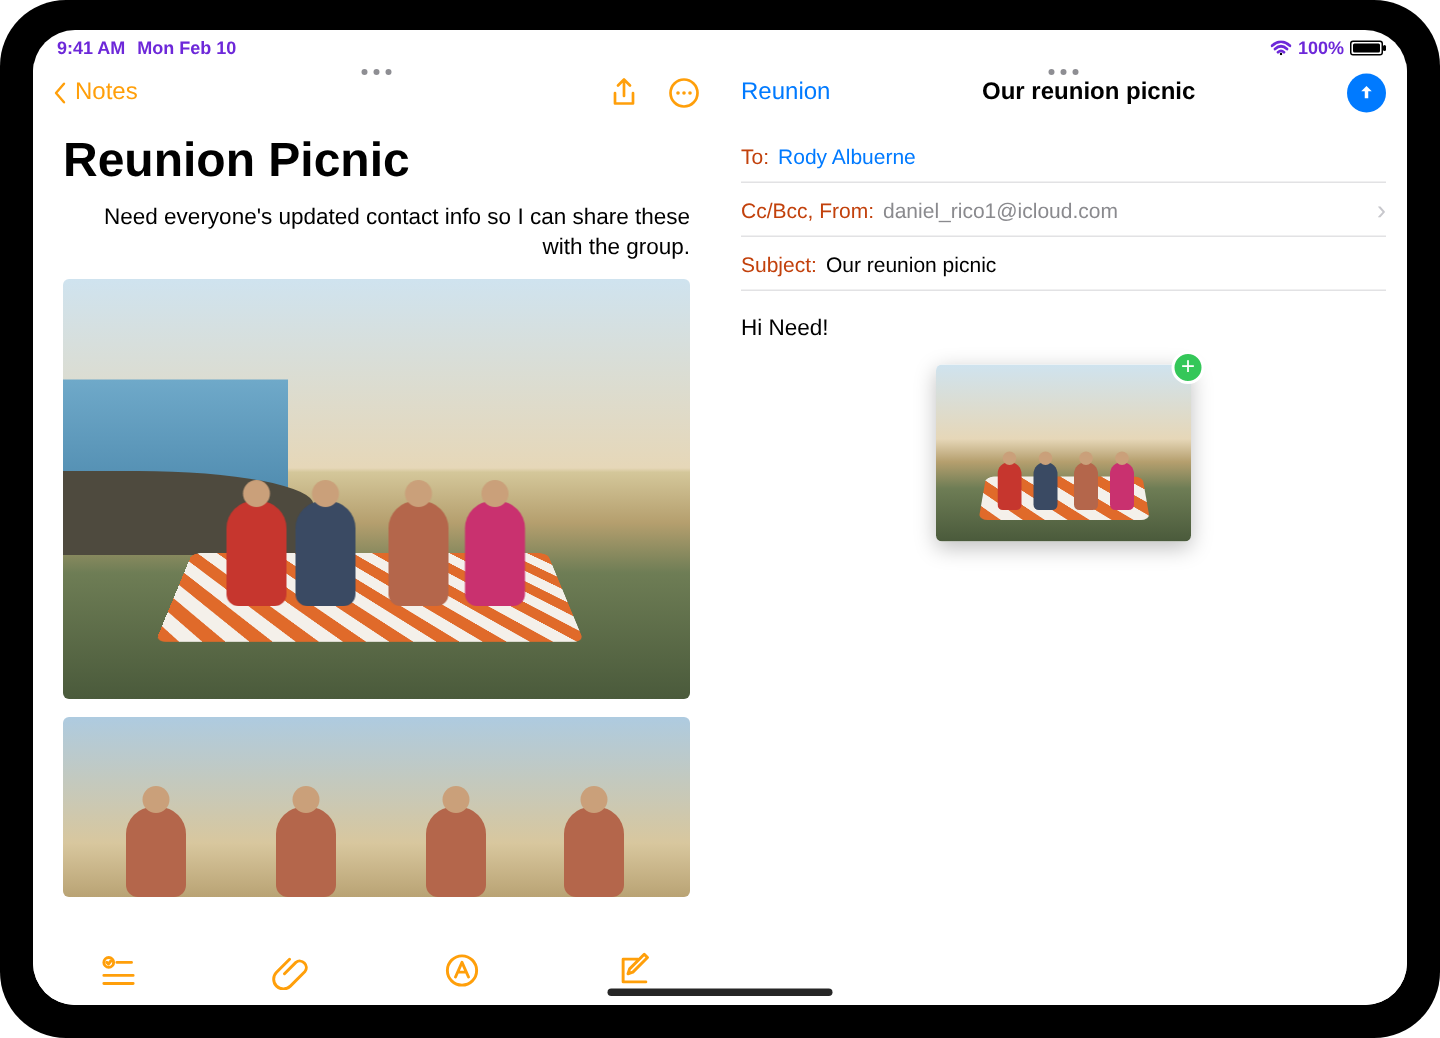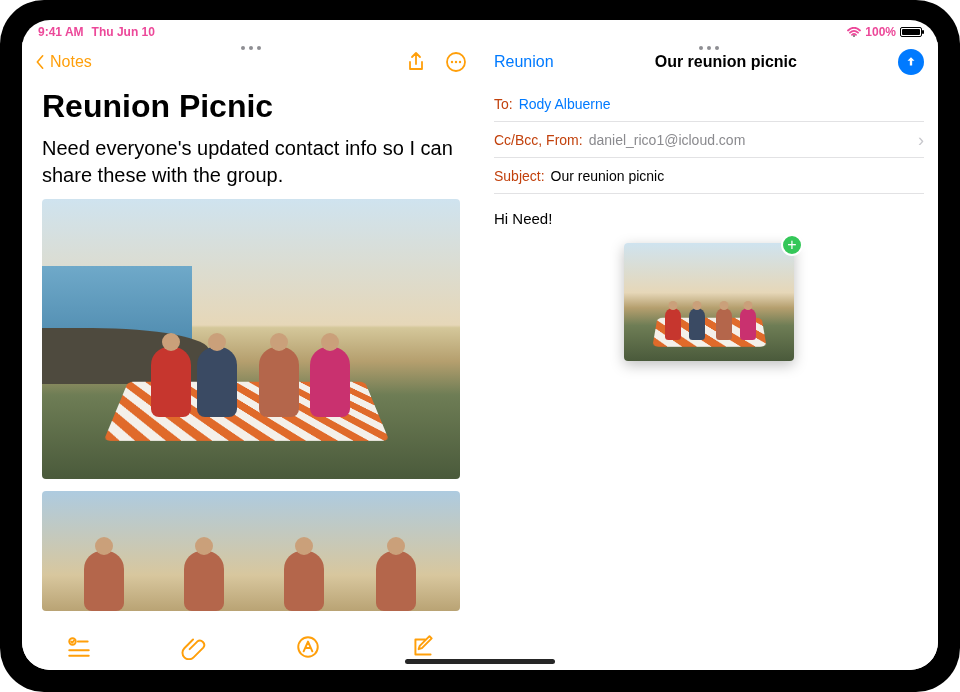--- a/index.html
+++ b/index.html
@@ -5,21 +5,21 @@
   * { box-sizing: border-box; margin: 0; padding: 0; }
   html, body { width: 960px; height: 692px; font-family: -apple-system, "Helvetica Neue", Arial, sans-serif; background:#fff; }
   .device {
     width: 960px; height: 692px; background:#000; border-radius: 44px; padding: 20px 22px 22px 22px; position: relative;
   }
   .screen {
     width: 100%; height: 100%; background:#fff; border-radius: 28px; overflow:hidden; position:relative; display:flex; flex-direction:column;
   }
   
   .statusbar {
-    height: 22px; display:flex; align-items:center; font-size:12px; font-weight:600; color:#ec4899; padding: 2px 16px 0 16px; justify-content: center;
+    height: 22px; display:flex; align-items:center; font-size:12px; font-weight:600; color:#6d28d9; padding: 2px 16px 0 16px; justify-content: center;
   }
   .statusbar .sb-left { display:flex; gap:8px; }
   .statusbar .sb-center { flex:1; }
   .statusbar .sb-right { display:flex; align-items:center; gap:4px; }
   .battery {
     width:22px; height:10px; border:1px solid #000; border-radius:2px; position:relative;
   }
   .battery::after { content:""; position:absolute; right:-3px; top:2px; width:2px; height:4px; background:#000; border-radius:1px;}
   .battery .fill { position:absolute; left:1px; top:1px; bottom:1px; right:1px; background:#000; border-radius:1px;}
   .wifi { width:14px; height:10px; position:relative; }
@@ -44,21 +44,21 @@
   
   .notes-nav {
     height:40px; display:flex; align-items:center; justify-content:space-between; padding: 0 12px;
   }
   .notes-back { display:flex; align-items:center; gap:4px; color:#ff9f0a; font-size:16px;text-align:center; }
   .notes-back svg { width:12px; height:16px; }
   .notes-actions { display:flex; gap:16px; align-items:center; }
   .notes-actions .iconbtn { width:24px; height:24px; display:flex; align-items:center; justify-content:center; color:#ff9f0a;}
   .notes-body { flex:1; overflow:hidden; padding: 0 20px; }
   .notes-title { font-size:32px; font-weight:700; margin:6px 0 10px 0; color:#000;}
-  .notes-para { font-size:20px; line-height:1.35; color:#000; margin-bottom:10px;}
+  .notes-para { font-size:15px; line-height:1.35; color:#000; margin-bottom:10px;text-align:right;}
 
   .photo { width:100%; border-radius:4px; overflow:hidden; margin-bottom:12px; position:relative;}
   .photo-main { height:280px; }
   .photo-second { height:120px; }
 
   
   .picnic-sky { position:absolute; inset:0; background: linear-gradient(#cfe3ef 0%, #e6d7b8 45%, #d4c79a 46%, #b59f6e 58%, #6e7d55 70%, #4a5a3b 100%); }
   .picnic-sea { position:absolute; left:0; top:24%; width:36%; height:30%; background: linear-gradient(#6fa9c9, #4d89ad); }
   .picnic-rock { position:absolute; left:0; top:46%; width:40%; height:20%; background:#4e4a3e; border-top-right-radius:70% 40%; }
   .blanket {
@@ -132,21 +132,21 @@
 </style>
 </head>
 <body>
 
 <div class="device">
   <div class="screen">
 
     <div class="statusbar">
       <div class="sb-left">
         <span>9:41 AM</span>
-        <span>Thu Jun 10</span>
+        <span>Mon Feb 10</span>
       </div>
       <div class="sb-center"></div>
       <div class="sb-right">
         <span class="wifi">
           <svg viewBox="0 0 14 10">
               <path class="stroke" d="M1 3.5 Q7 -2 13 3.5 M3 5.7 Q7 2 11 5.7 M5 7.8 Q7 6 9 7.8"></path>
               <circle cx="7" cy="9" r="0.8" fill="#000"></circle>
             </svg>
         </span>
         <span>100%</span>

